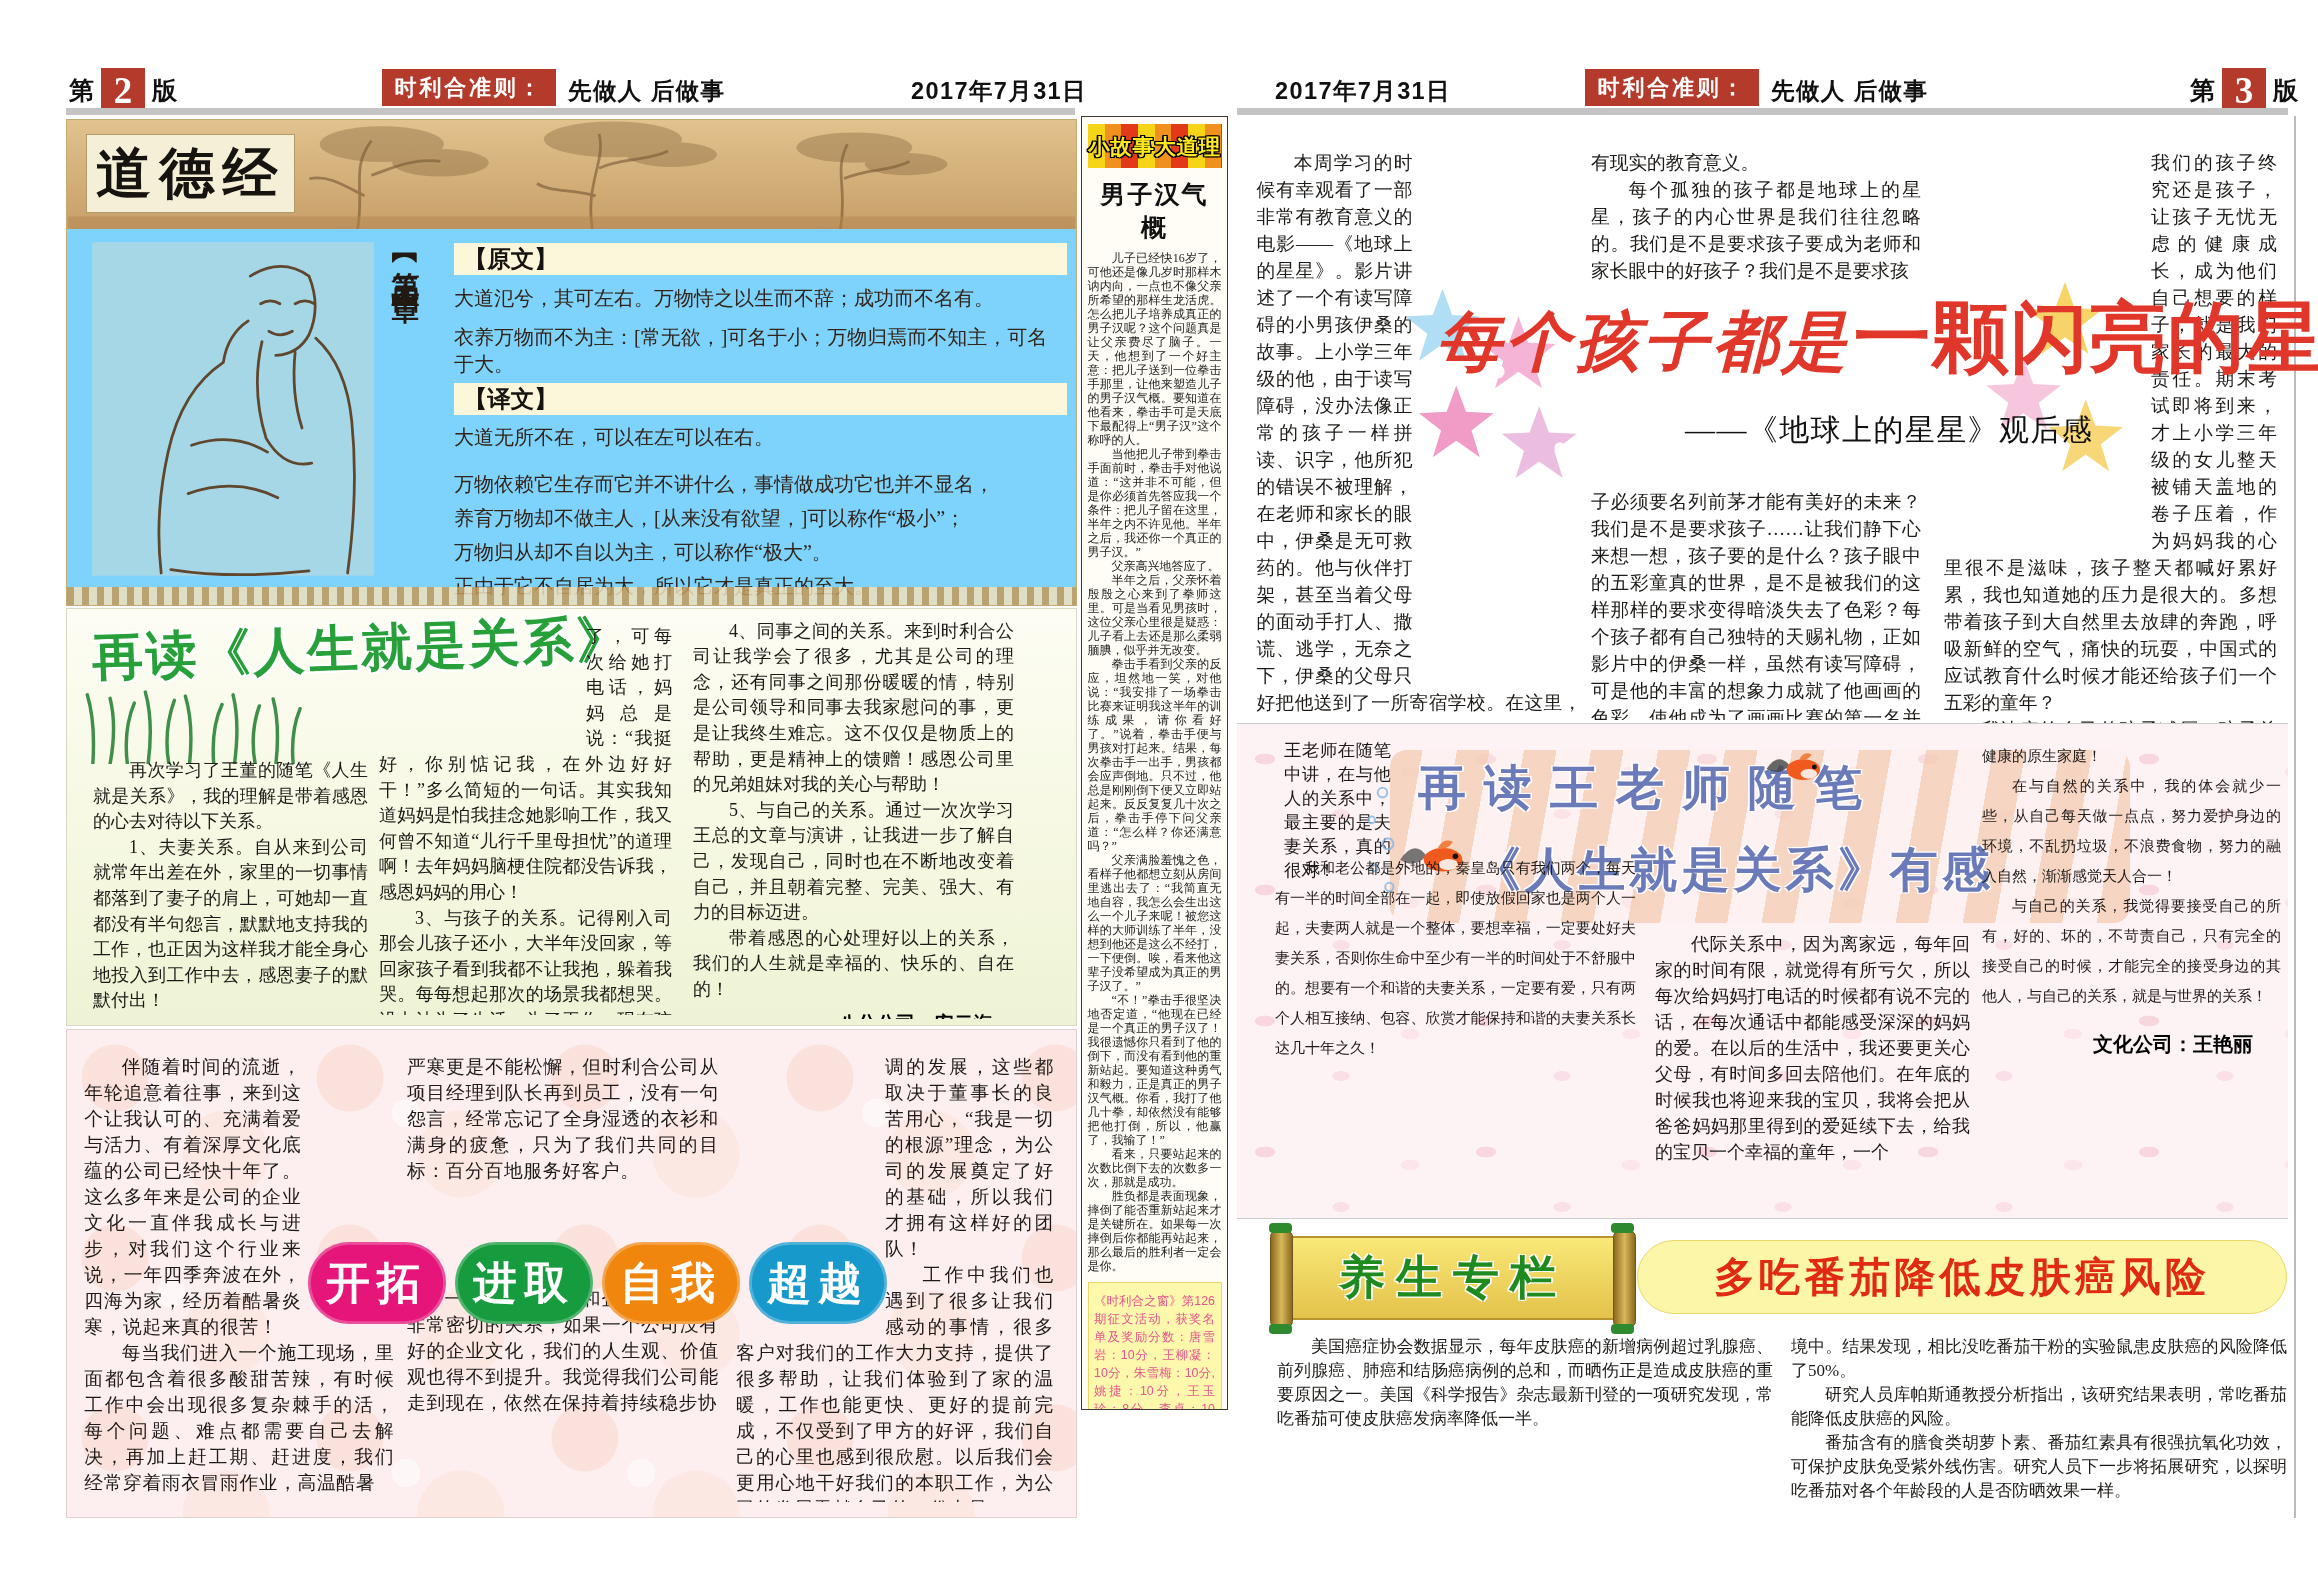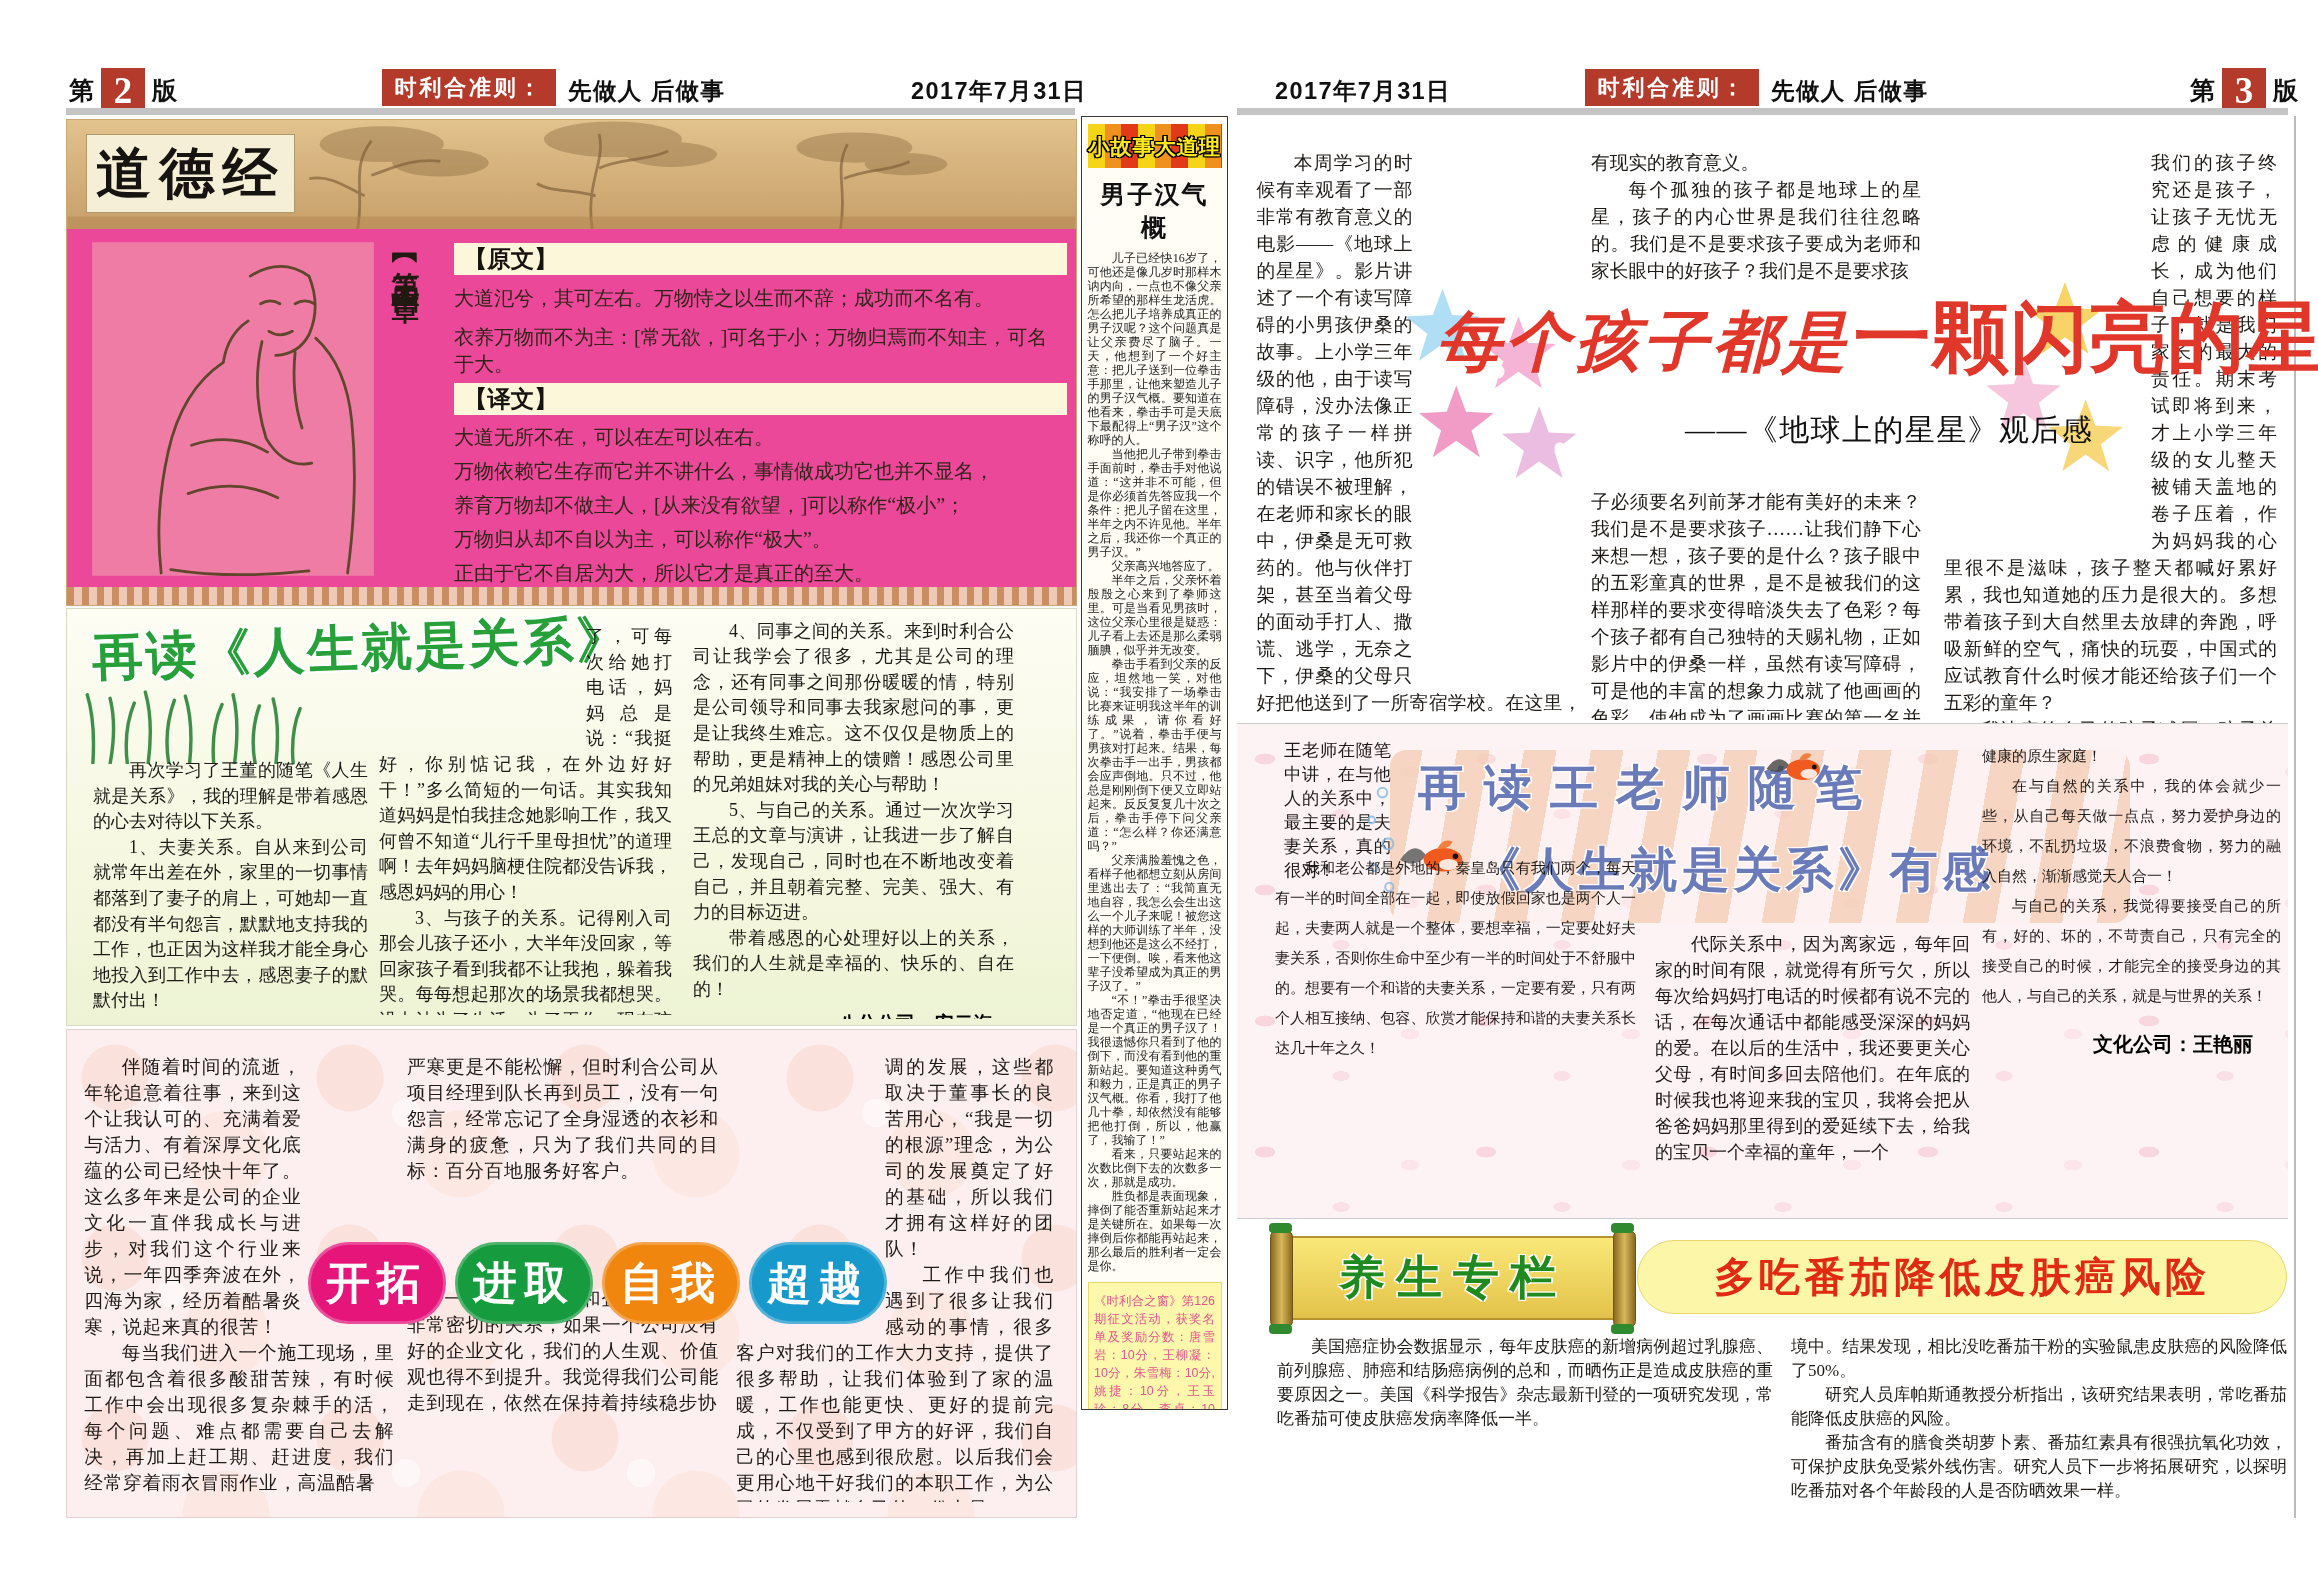--- a/index.html
+++ b/index.html
@@ -9,21 +9,21 @@
   .p.cont{text-indent:0;}
   .col{position:absolute;overflow:hidden;}
   .sig{font-weight:bold;text-align:right;margin-top:7px;font-family:"Liberation Sans",sans-serif;}
   
   .hdr-label{display:flex;align-items:center;gap:7px;font-size:25px;font-weight:bold;color:#111;}
   .hdr-numbox{display:inline-flex;align-items:center;justify-content:center;width:44px;height:44px;background:#b43a2b;color:#fff;font-family:"Liberation Serif",serif;font-size:37px;font-weight:bold;}
   .hdr-redbox{display:flex;align-items:center;justify-content:center;background:#b43a2b;color:#fff;font-size:22px;font-weight:bold;letter-spacing:2.8px;}
   .hdr-motto{font-size:23.5px;font-weight:bold;color:#111;letter-spacing:1.4px;}
   .graybar{background:#c4c4c4;}
   
-  .ddj{background:#ec4899;border:0.7px solid #c9a873;}
+  .ddj{background:#7dd3fc;border:0.7px solid #c9a873;}
   .ddj-paint{position:absolute;left:0;top:0;width:100%;height:109px;background:linear-gradient(180deg,#e2c28d,#c79f69);overflow:hidden;}
   .ddj-titlebox{position:absolute;left:19.4px;top:14px;width:207px;height:77px;background:#f6efd8;border:0.7px solid #b09a6a;display:flex;align-items:center;justify-content:center;}
   .ddj-title{font-family:"Liberation Serif",serif;font-size:55px;font-weight:bold;letter-spacing:8.3px;color:#161310;}
   .ddj-chapter{position:absolute;writing-mode:vertical-rl;font-family:"Liberation Serif",serif;font-size:28px;font-weight:bold;color:#221a12;letter-spacing:5.5px;}
   .ddj-secthdr{position:absolute;background:#fcf6da;height:32px;display:flex;align-items:center;padding-left:9.7px;font-size:23.5px;font-weight:bold;color:#171310;font-family:"Liberation Serif",serif;}
   .ddj-line{margin:0;font-family:"Liberation Serif",serif;font-size:20px;color:#32241a;}
   .ddj-deco{position:absolute;left:0;bottom:0;width:100%;height:18px;background:repeating-linear-gradient(90deg,#c49a58 0 7px,#f0e0bd 7px 15px);opacity:.85;}
   
   .rel{background:linear-gradient(180deg,#fdfdf4 0%,#f4f7dd 70%,#edf3d4 100%);border:0.7px solid #d8d8c4;}
   .rel-title{font-size:51px;font-weight:bold;color:#27a03a;transform:rotate(-2deg);transform-origin:left top;letter-spacing:2.8px;white-space:nowrap;
@@ -141,21 +141,21 @@
 
     <div class="ddj-secthdr" style="left:387px;top:123px;width:603px;">【原文】</div>
     <div class="abs" style="left:387px;top:165px;width:612px;">
       <p class="ddj-line" style="margin-bottom:12.4px;">大道氾兮，其可左右。万物恃之以生而不辞；成功而不名有。</p>
       <p class="ddj-line" style="margin-bottom:12.4px;">衣养万物而不为主：[常无欲，]可名于小；万物归焉而不知主，可名于大。</p>
       <p class="ddj-line">是以圣人终不为大，故能成其大。</p>
     </div>
 
     <div class="ddj-secthdr" style="left:387px;top:263px;width:603px;">【译文】</div>
     <div class="abs" style="left:387px;top:304px;width:612px;">
-      <p class="ddj-line" style="margin-bottom:7px;">大道无所不在，可以在左可以在右。</p>
+      <p class="ddj-line" style="margin-bottom:20px;">大道无所不在，可以在左可以在右。</p>
       <p class="ddj-line" style="margin-bottom:7px;">万物依赖它生存而它并不讲什么，事情做成功它也并不显名，</p>
       <p class="ddj-line" style="margin-bottom:7px;">养育万物却不做主人，[从来没有欲望，]可以称作“极小”；</p>
       <p class="ddj-line" style="margin-bottom:7px;">万物归从却不自以为主，可以称作“极大”。</p>
       <p class="ddj-line">正由于它不自居为大，所以它才是真正的至大。</p>
     </div>
     <div class="ddj-deco"></div>
   </div>
 
   <div class="abs rel" style="left:66px;top:608px;width:1009px;height:416px;">
     <div class="abs rel-title" style="left:24px;top:15px;">再读《人生就是关系》</div>

